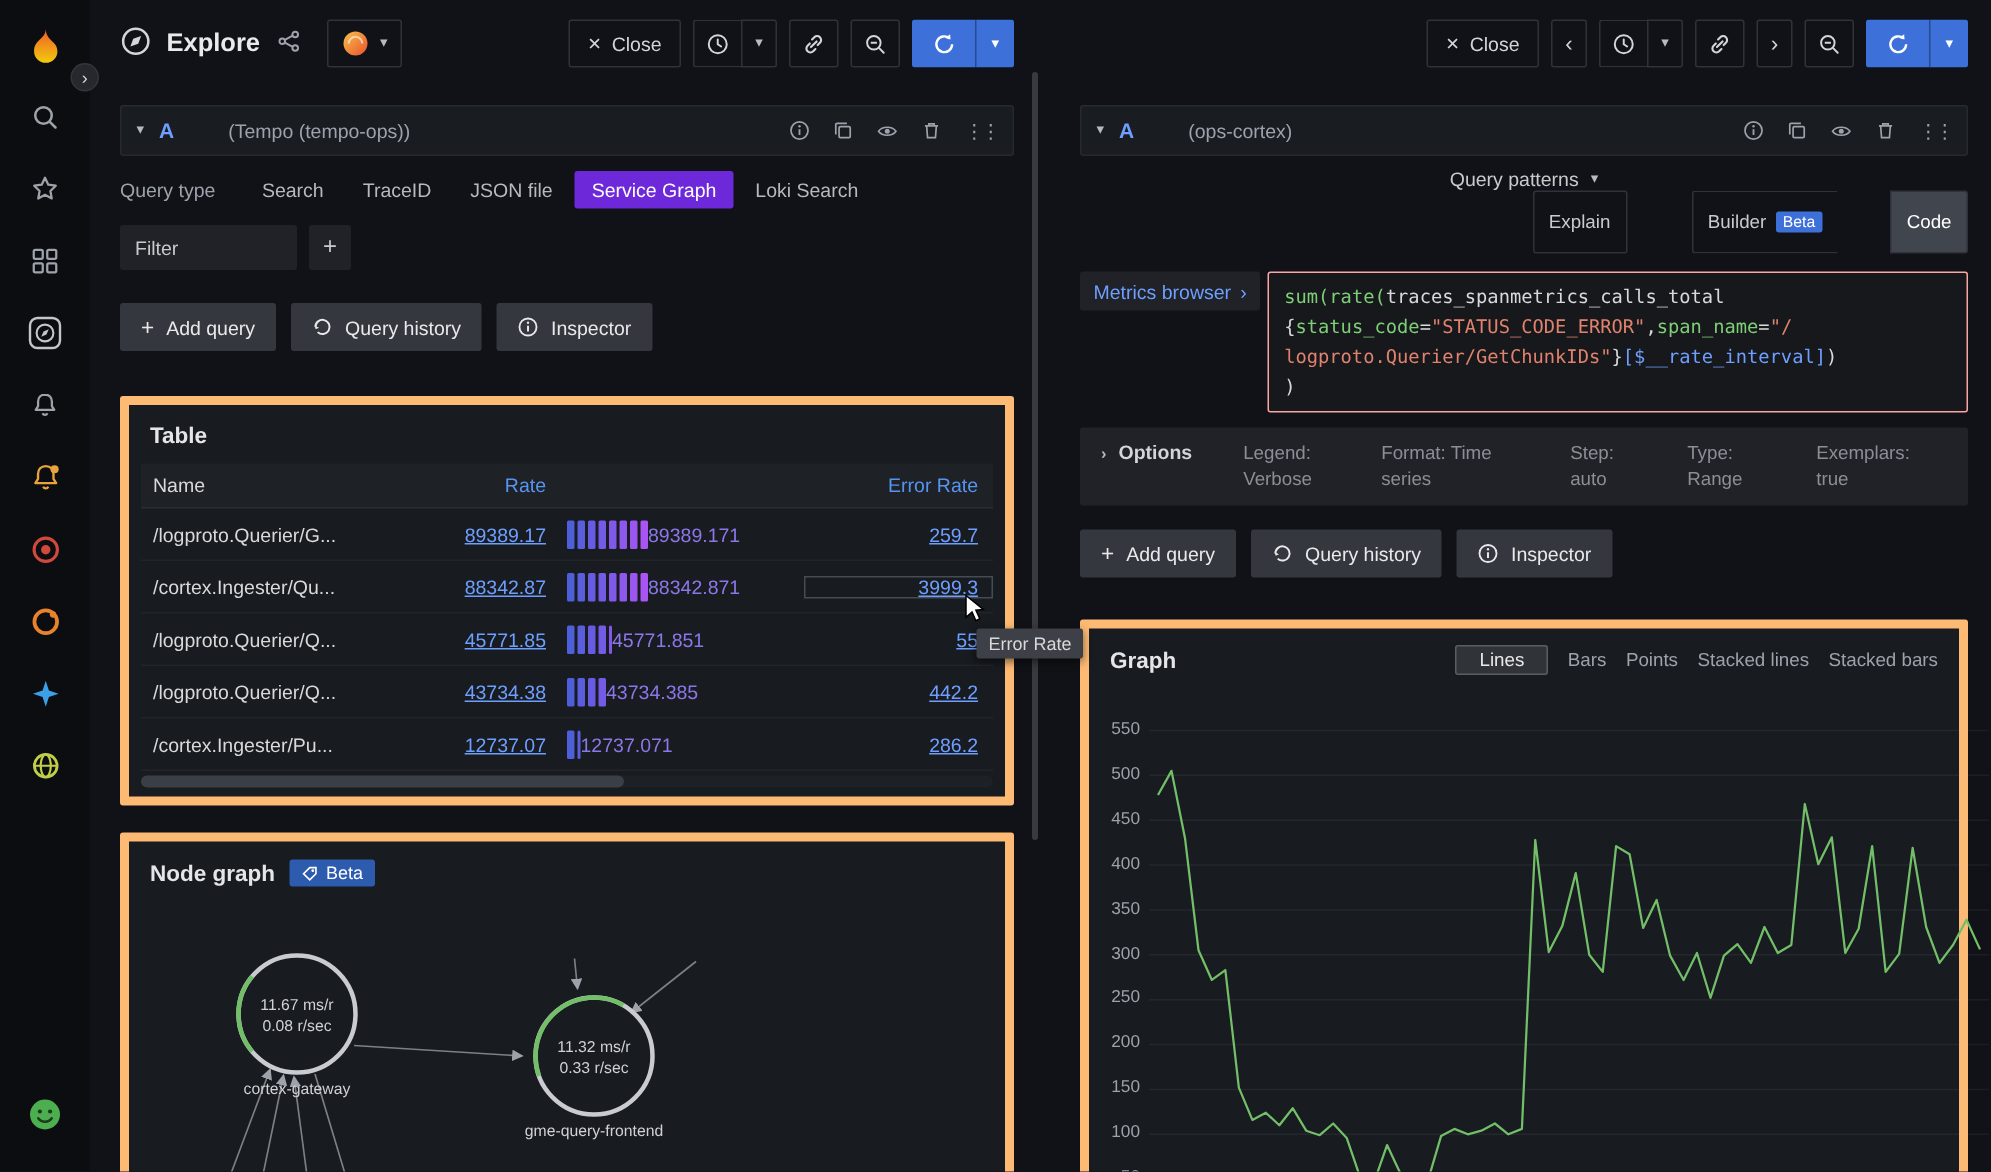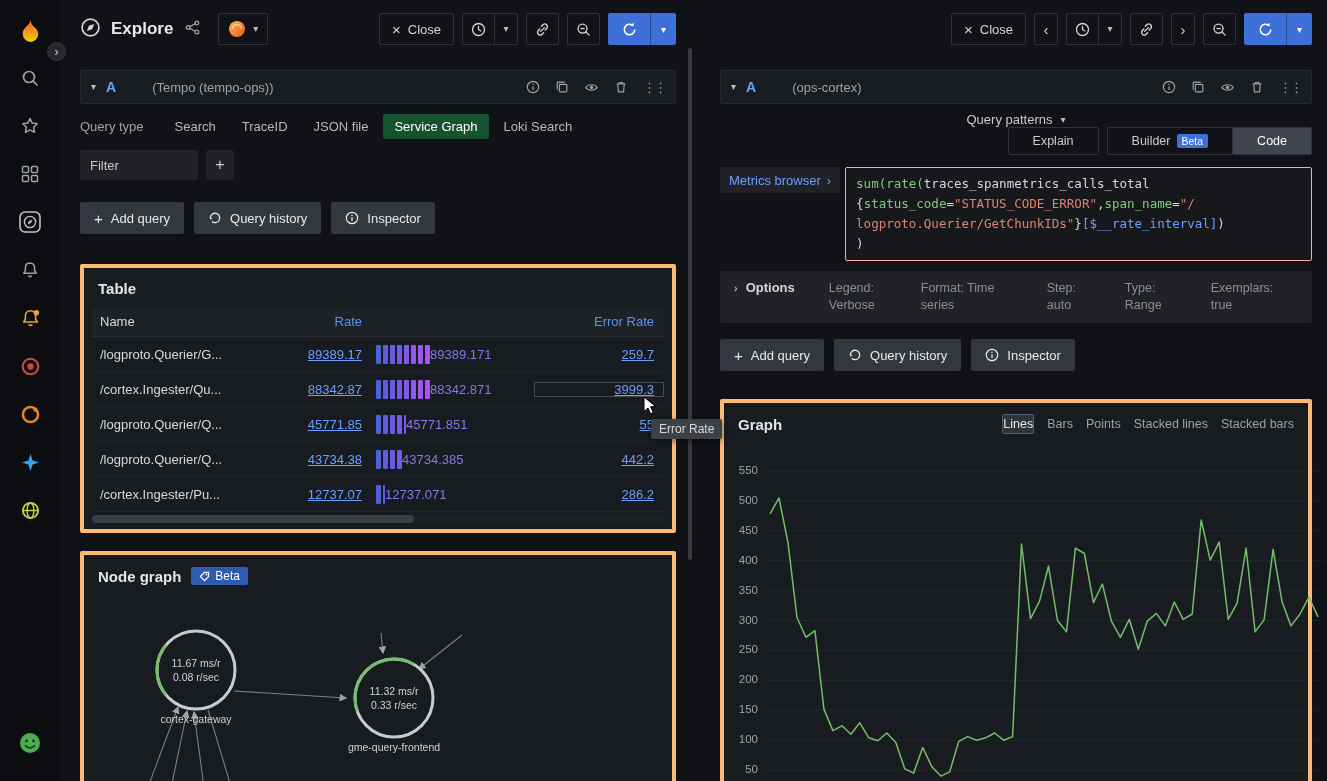--- a/index.html
+++ b/index.html
@@ -54,37 +54,37 @@
   .q-ref { color:#6e9fff; font-weight:700; font-size:14px; }
   .q-ds  { color:#9da2ab; margin-left:26px; }
   .q-icons { margin-left:auto; display:flex; align-items:center; gap:15px; color:#9da2ab; }
   .q-icons .qi { cursor:pointer; display:flex; align-items:center; }
   .grip { letter-spacing:-2px; font-size:13px; color:#9da2ab; cursor:grab; }
 
   
   .tabs-row { margin-top:8px; height:28px; display:flex; align-items:center; gap:4px; }
   .tabs-label { color:#9da2ab; margin-right:16px; }
   .tab { padding:5px 11px; color:#b6b9c0; border-radius:2px; cursor:pointer; }
-  .tab.active { background:#14532d; color:#ffffff; }
+  .tab.active { background:#6d28d9; color:#ffffff; }
 
   
   .filter-row { margin-top:10px; display:flex; gap:8px; }
   .filter-box { width:118px; height:30px; background:#202227; border-radius:2px; display:flex; align-items:center;
     padding:0 10px; color:#c9cace; cursor:text; }
   .plus-box { width:28px; height:30px; background:#202227; border-radius:2px; display:flex; align-items:center;
     justify-content:center; color:#c9cace; font-size:16px; cursor:pointer; }
 
   
   .actions-row { margin-top:22px; display:flex; gap:10px; }
   .act-btn { height:32px; background:#34373d; border-radius:2px; border:none; color:#e8e9eb; font-size:13px;
     padding:0 14px; display:inline-flex; align-items:center; gap:8px; cursor:pointer; font-family:inherit; }
   .act-btn .plus { font-size:15px; }
 
   
-  .panel { background:#181b1f; border:4px solid #fdba74; border-radius:2px; }
+  .panel { background:#181b1f; border:6px solid #fdba74; border-radius:2px; }
   .panel-title-row { display:flex; align-items:center; padding:12px 14px 8px; gap:10px; }
   .panel-title { font-size:15px; font-weight:700; color:#e4e5e8; }
 
   
   .table-panel { margin-top:30px; }
   .gtable { margin:2px 8px 0; }
   .thead { display:flex; height:30px; align-items:center; background:#1e2126; border-bottom:1px solid #2a2d33; }
   .th { color:#5794f2; font-weight:400; cursor:pointer; }
   .trow { display:flex; height:35px; align-items:center; border-bottom:1px solid #212429; }
   .tc-name  { width:148px; padding-left:8px; color:#d8d9da; white-space:nowrap; overflow:hidden; }
@@ -102,22 +102,22 @@
 
   
   .node-panel { margin-top:18px; height:420px; }
   .beta-badge { display:inline-flex; align-items:center; gap:5px; background:#2d5cae; color:#fff; font-size:12px;
     padding:2px 8px; border-radius:2px; }
 
   
   .patterns-row { margin-top:8px; display:flex; align-items:center;flex-direction:column; }
   .patterns-lbl { color:#c9cace; display:inline-flex; align-items:center; gap:8px; cursor:pointer; }
   .mode-group { margin-left:auto; display:flex; align-items:center; }
-  .mode-btn { height:28px; display:inline-flex; align-items:center; border:1px solid #2f323a; color:#c9cace;
-    font-size:12.5px; padding:0 24px; cursor:pointer; background:transparent; }
+  .mode-btn { height:42px; display:inline-flex; align-items:center; border:1px solid #2f323a; color:#c9cace;
+    font-size:12.5px; padding:0 10px; cursor:pointer; background:transparent;margin-left:35px; }
   .mode-btn.explain { border-radius:2px; margin-right:8px; }
   .mode-btn.builder { border-radius:2px 0 0 2px; border-right:none; }
   .mode-btn.code    { border-radius:0 2px 2px 0; background:#41454d; color:#fff; }
   .mini-beta { background:#3d71d9; color:#fff; font-size:10.5px; border-radius:2px; padding:1px 5px; margin-left:6px; }
 
   .editor-row { margin-top:12px; display:flex; align-items:flex-start; gap:5px; }
   .metrics-btn { height:26px; background:#202227; border-radius:2px; display:inline-flex; align-items:center; gap:6px;
     padding:0 9px; color:#6e9fff; cursor:pointer; white-space:nowrap; }
   .code-box { flex:1; background:#16181c; border:1px solid #fca5a5; border-radius:2px; padding:6px 10px;
     font-family:"DejaVu Sans Mono", monospace; font-size:12.5px; line-height:20px; min-height:92px; cursor:text; }
@@ -135,21 +135,21 @@
   .opt-kv:nth-child(3) { max-width:92px; }
   .opt-kv:nth-child(4) { max-width:44px; }
   .opt-kv:nth-child(5) { max-width:52px; }
   .opt-kv:nth-child(6) { max-width:84px; }
 
   
   .graph-panel { margin-top:28px; height:410px; }
   .graph-title-row { display:flex; align-items:center; padding:11px 14px 4px; }
   .graph-modes { margin-left:auto; display:flex; align-items:center; gap:13px; color:#9da2ab; font-size:12.5px; }
   .gmode { cursor:pointer; }
-  .gmode.active { border:1px solid #5a5e66; background:#303338; color:#e8e9ea; border-radius:2px; padding:2px 0; }
+  .gmode.active { border:1px solid #5a5e66; background:#303338; color:#e8e9ea; border-radius:2px; padding:2px 15px; }
   .chart-wrap { position:relative; height:360px; margin:2px 4px 0 8px; }
   .y-axis { position:absolute; left:0; top:0; width:28px; height:100%; }
   .ytick { position:absolute; right:2px; width:26px; text-align:right; color:#9da2ab; font-size:11.5px; }
   .plot { position:absolute; left:32px; top:0; right:0; height:100%; }
 
   
   .pane-scrollbar { position:absolute; left:688px; top:48px; width:4px; height:512px;
     background:rgba(255,255,255,.17); border-radius:2px; z-index:25; cursor:pointer; }
   .tooltip { position:absolute; left:651px; top:419px; background:#3d4046; color:#d8d9da; font-size:12px;
     padding:3px 8px; border-radius:2px; z-index:40; box-shadow:0 2px 6px rgba(0,0,0,.5); white-space:nowrap; }

